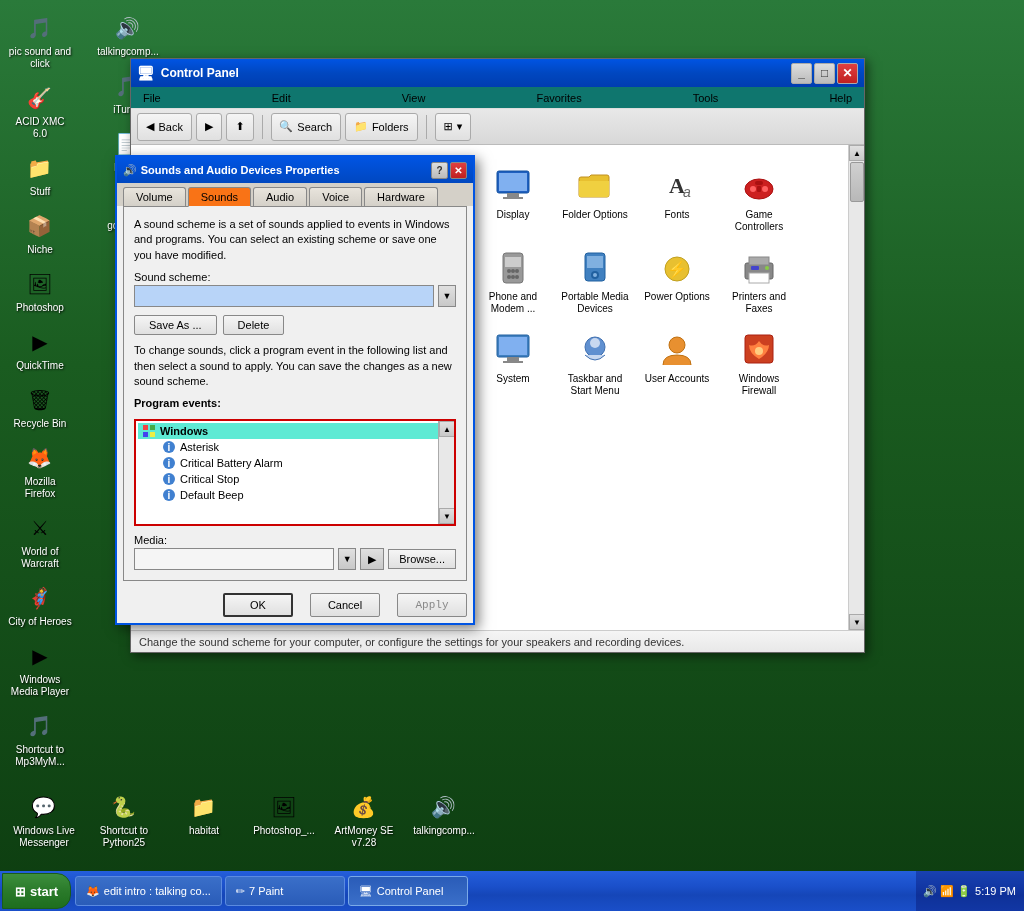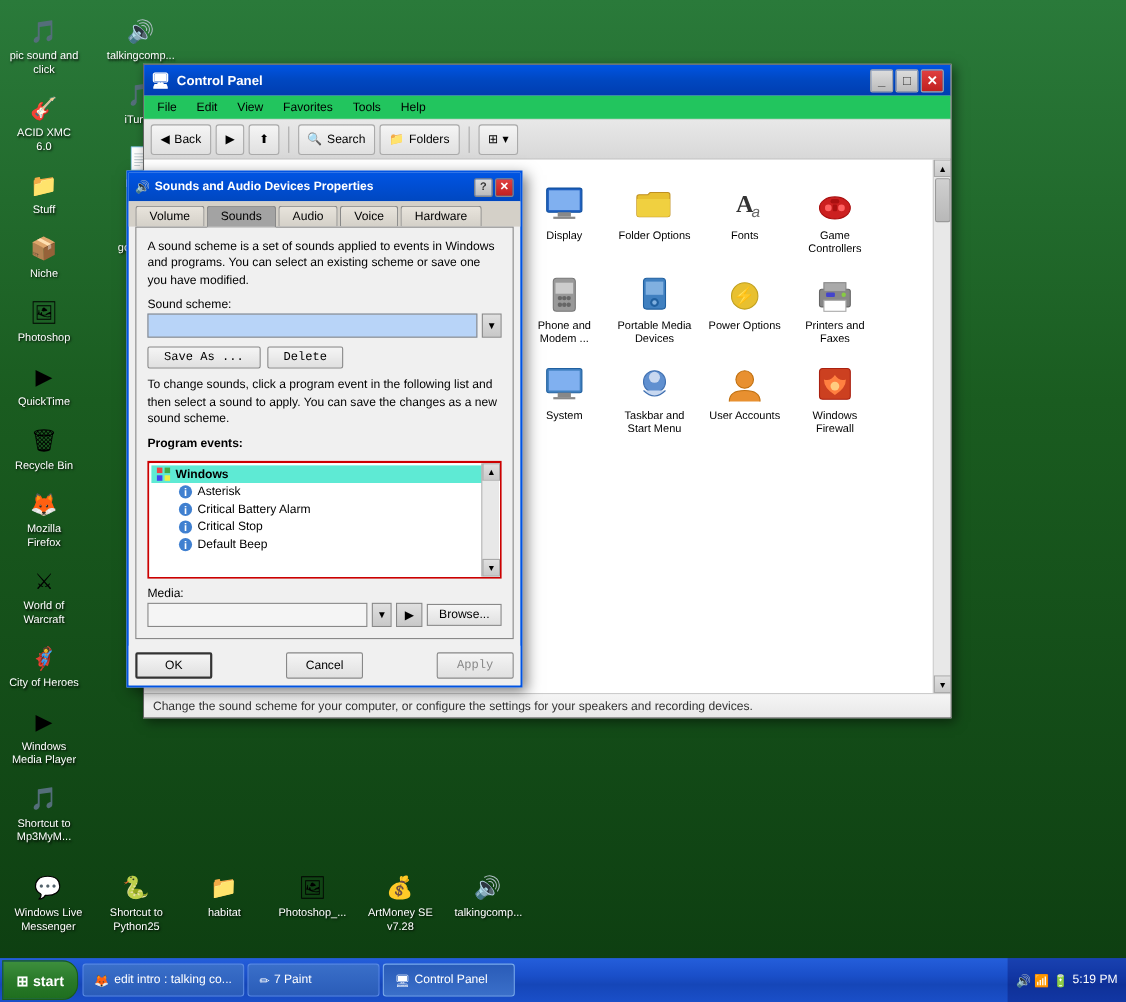--- a/index.html
+++ b/index.html
@@ -193,26 +193,27 @@
       cursor: pointer;
       font-weight: bold;
     }
     .win-btn.minimize { background: linear-gradient(180deg, #ddd 0%, #bbb 100%); color: #333; }
     .win-btn.maximize { background: linear-gradient(180deg, #ddd 0%, #bbb 100%); color: #333; }
     .win-btn.close { background: linear-gradient(180deg, #e04040 0%, #c02020 100%); color: white; }
 
     
     .menubar {
       height: 22px;
-      background: #22c55e;
+      background: #0f766e;
       display: flex;
       align-items: center;
       padding: 0 4px;
       border-bottom: 1px solid #ddd;
       gap: 2px;
+      justify-content: space-between;
     }
     .menu-item {
       padding: 2px 8px;
       cursor: pointer;
       font-size: 11px;
       border-radius: 2px;
     }
 
     
     .toolbar {
@@ -379,21 +380,21 @@
     .dialog-tab {
       padding: 3px 12px;
       background: linear-gradient(180deg, #e8e4dc 0%, #d4d0c8 100%);
       border: 1px solid #888;
       border-bottom: none;
       cursor: pointer;
       font-size: 11px;
       border-radius: 3px 3px 0 0;
     }
     .dialog-tab.active {
-      background: #a3a3a3;
+      background: #f97316;
       border-bottom: 1px solid #f0f0f0;
       margin-bottom: -1px;
       position: relative;
       z-index: 1;
     }
 
     
     .dialog-content {
       flex: 1;
       background: #f0f0f0;
@@ -434,21 +435,20 @@
       border: 1px solid #888;
       display: flex;
       align-items: center;
       justify-content: center;
       cursor: pointer;
       font-size: 9px;
     }
     .dialog-btn-row {
       display: flex;
       gap: 6px;
-      font-family: Liberation Mono, monospace;
     }
     .dialog-action-btn {
       padding: 3px 14px;
       background: linear-gradient(180deg, #f5f5f5 0%, #e0e0e0 100%);
       border: 1px solid #888;
       border-radius: 2px;
       cursor: pointer;
       font-size: 11px;
     }
 
@@ -543,21 +543,21 @@
       padding: 3px 10px;
       background: linear-gradient(180deg, #f5f5f5 0%, #e0e0e0 100%);
       border: 1px solid #888;
       cursor: pointer;
       font-size: 11px;
     }
 
     
     .dialog-bottom {
       display: flex;
-      justify-content: space-between;
+      justify-content: flex-end;
       gap: 17px;
       padding: 6px;
       background: #f0f0f0;
     }
     .ok-btn, .cancel-btn, .apply-btn {
       width: 70px;
       height: 24px;
       background: linear-gradient(180deg, #f5f5f5 0%, #e0e0e0 100%);
       border: 1px solid #888;
       border-radius: 2px;

